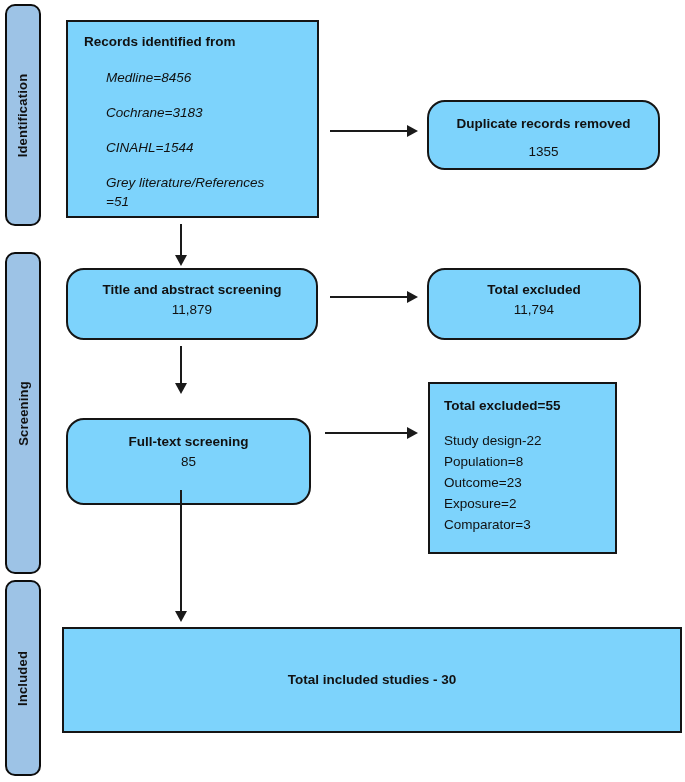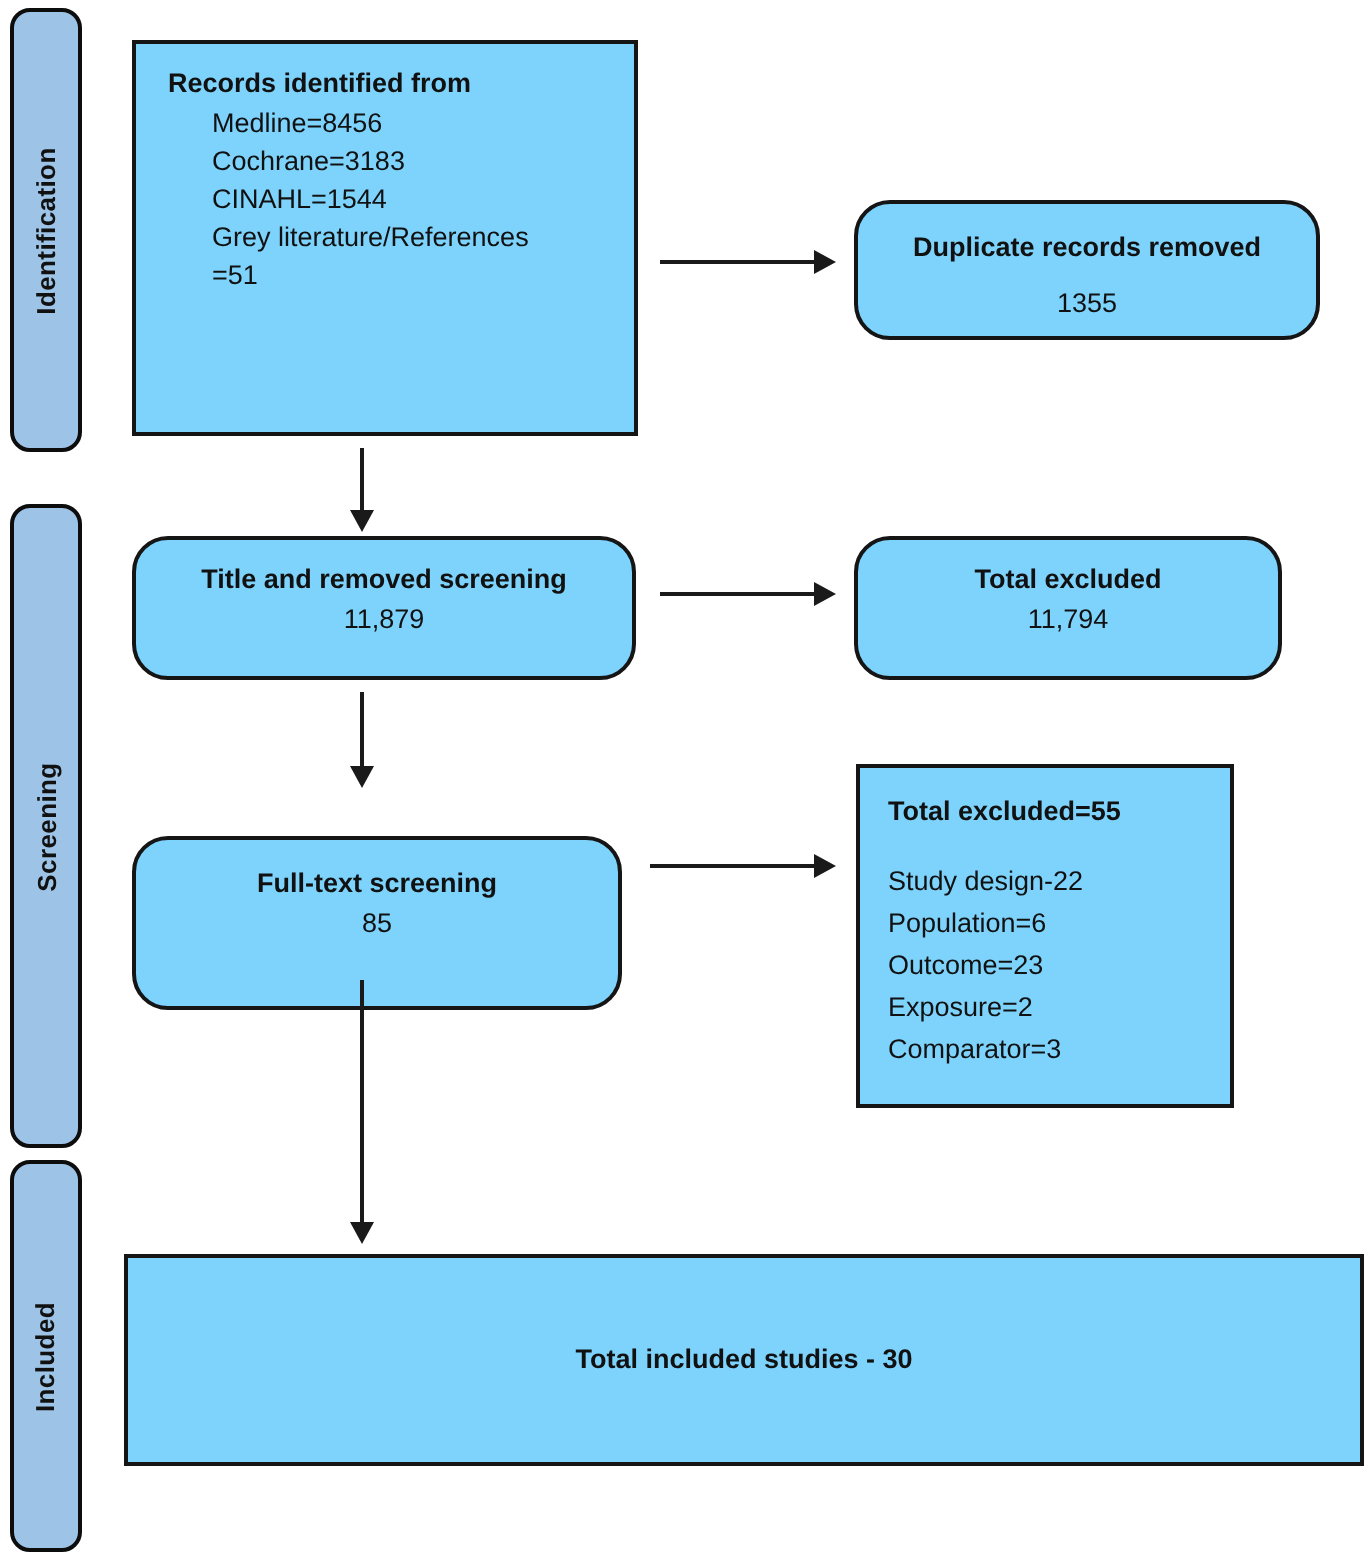--- a/index.html
+++ b/index.html
@@ -50,22 +50,24 @@
     box-sizing: border-box;
     font-size: 13.5px;
     line-height: 20px;
   }
   .fbox .title { font-weight: bold; }
   .centered { text-align: center; border-radius: 18px; }
 
   .box-records { left: 66px; top: 20px; width: 253px; height: 198px; padding: 10px 16px; }
   .box-records .line {
     margin-left: 22px;
+    margin-top: 16px;
     line-height: 19px;
     max-width: 176px;
+    font-style: italic;
   }
 
   .box-duplicates { left: 427px; top: 100px; width: 233px; height: 70px; padding-top: 12px; }
   .box-duplicates .value { margin-top: 8px; }
 
   .box-title-abstract { left: 66px; top: 268px; width: 252px; height: 72px; padding-top: 10px; }
   .box-total-excluded { left: 427px; top: 268px; width: 214px; height: 72px; padding-top: 10px; }
 
   .box-fulltext { left: 66px; top: 398px; width: 245px; height: 87px; padding-top: 12px; margin-top: 20px; }
 
@@ -138,39 +140,39 @@
     <div class="line">CINAHL=1544</div>
     <div class="line">Grey literature/References =51</div>
   </div>
 
   <div class="fbox box-duplicates centered">
     <div class="title">Duplicate records removed</div>
     <div class="value">1355</div>
   </div>
 
   <div class="fbox box-title-abstract centered">
-    <div class="title">Title and removed screening</div>
+    <div class="title">Title and abstract screening</div>
     <div class="value">11,879</div>
   </div>
 
   <div class="fbox box-total-excluded centered">
     <div class="title">Total excluded</div>
     <div class="value">11,794</div>
   </div>
 
   <div class="fbox box-fulltext centered">
     <div class="title">Full-text screening</div>
     <div class="value">85</div>
   </div>
 
   <div class="fbox box-fulltext-excluded">
     <div class="title">Total excluded=55</div>
     <div class="lines">
       <div class="line">Study design-22</div>
-      <div class="line">Population=6</div>
+      <div class="line">Population=8</div>
       <div class="line">Outcome=23</div>
       <div class="line">Exposure=2</div>
       <div class="line">Comparator=3</div>
     </div>
   </div>
 
   <div class="fbox box-included">
     <div class="title">Total included studies - 30</div>
   </div>
 

